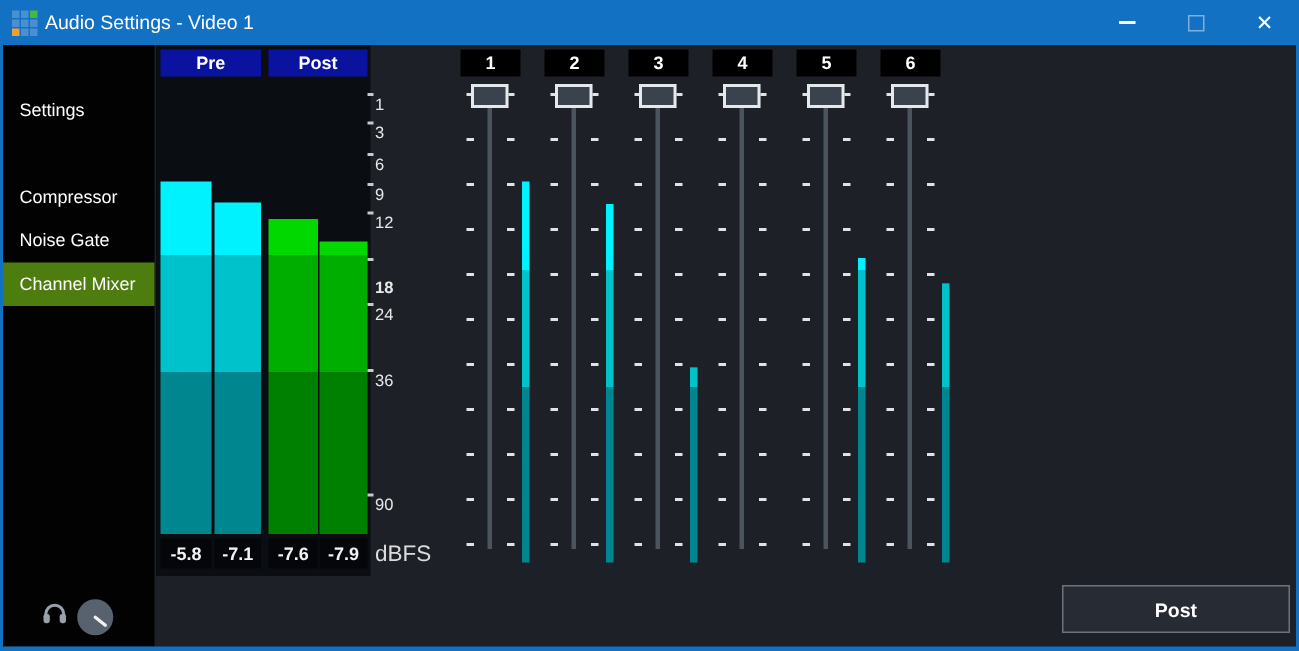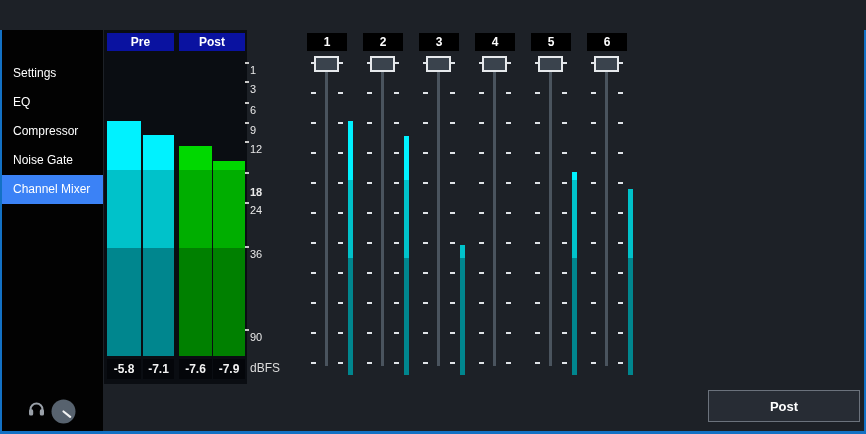--- a/index.html
+++ b/index.html
@@ -28,21 +28,21 @@
   .side-item{position:absolute;left:0;width:101px;height:29px;line-height:29px;
     padding-left:11px;box-sizing:border-box;color:#ffffff;font-size:12px;white-space:nowrap;}
   
   #meter-panel{position:absolute;left:104px;top:30px;width:143px;height:354px;background:#0a0d12;}
   .group-header{position:absolute;top:33px;height:18px;line-height:18px;text-align:center;
     color:#ffffff;font-size:12px;font-weight:bold;}
   #pre-header{left:107px;width:67px;}
   #post-header{left:179px;width:66px;}
   .value-box{position:absolute;top:359px;height:20px;line-height:20px;background:#04060a;
     color:#f2f2f2;font-size:12px;font-weight:bold;text-align:center;}
-  #dbfs-label{position:absolute;left:250px;top:361px;color:#dcdcdc;font-size:12px;}
+  #dbfs-label{position:absolute;left:250px;top:361px;color:#dcdcdc;font-size:15px;}
   .scale-tick{position:absolute;left:245px;width:4px;height:2px;background:#c8c8c8;}
   .scale-label{position:absolute;left:250px;color:#e8e8e8;font-size:11px;line-height:12px;}
   
   .ch-header{position:absolute;top:33px;width:40px;height:18px;line-height:18px;background:#000000;
     color:#ffffff;font-size:12px;font-weight:bold;text-align:center;}
   .fader-track{position:absolute;top:60px;width:3px;height:306px;background:#4a545e;}
   .fader-handle{position:absolute;top:56px;width:21px;height:12px;background:#3a434d;
     border:2px solid #e6e9ec;box-sizing:content-box;}
   .fader-tick{position:absolute;width:5px;height:2px;background:#dfe3e7;}
   .ch-meter{position:absolute;width:5px;}
@@ -52,27 +52,47 @@
   #knob{position:absolute;left:51px;top:399px;}
   #close-btn{position:absolute;left:708px;top:390px;width:152px;height:32px;
     background:#272c34;border:1px solid #6b727c;color:#ffffff;
     font-family:"Liberation Sans",sans-serif;font-size:13px;font-weight:bold;}
 </style>
 </head>
 <body>
 
 <div id="window">
 
+  <div id="titlebar">
+    <div id="app-icon">
+        <div style="background: rgb(74, 143, 210);"></div>
+        <div style="background: rgb(74, 143, 210);"></div>
+        <div style="background: rgb(68, 184, 68);"></div>
+        <div style="background: rgb(74, 143, 210);"></div>
+        <div style="background: rgb(74, 143, 210);"></div>
+        <div style="background: rgb(74, 143, 210);"></div>
+        <div style="background: rgb(240, 160, 48);"></div>
+        <div style="background: rgb(74, 143, 210);"></div>
+        <div style="background: rgb(74, 143, 210);"></div>
+      </div>
+    <div id="title-text">Audio Settings - Video 1</div>
+    <div class="tb-btn" id="btn-min">
+        <div class="dash"></div>
+      </div>
+    <div class="tb-btn" id="btn-max">
+        <div class="sq"></div>
+      </div>
+    <div class="tb-btn" id="btn-close">✕</div>
+  </div>
 
   <div id="sidebar">
       <div class="side-item" style="top: 29px;">Settings</div>
-      <div class="side-item" style="top: 58px;">EQ</div>
       <div class="side-item" style="top: 116px;">Noise Gate</div>
       <div class="side-item" style="top: 87px;">Compressor</div>
-      <div class="side-item" style="top: 145px; background: #3b82f6;">Channel Mixer</div>
+      <div class="side-item" style="top: 145px; background: #4d7c0f;">Channel Mixer</div>
     </div>
 
   <div id="meter-panel"></div>
   <div class="group-header" id="pre-header" style="background: rgb(10, 18, 160);">Pre</div>
   <div class="group-header" id="post-header" style="background: rgb(10, 18, 160);">Post</div>
   <div id="dbfs-label">dBFS</div>
 
   <div id="channels-layer">
       <div class="ch-header" style="left: 307px;">1</div>
       <div class="fader-tick" style="left: 311px; top: 62px;"></div>

